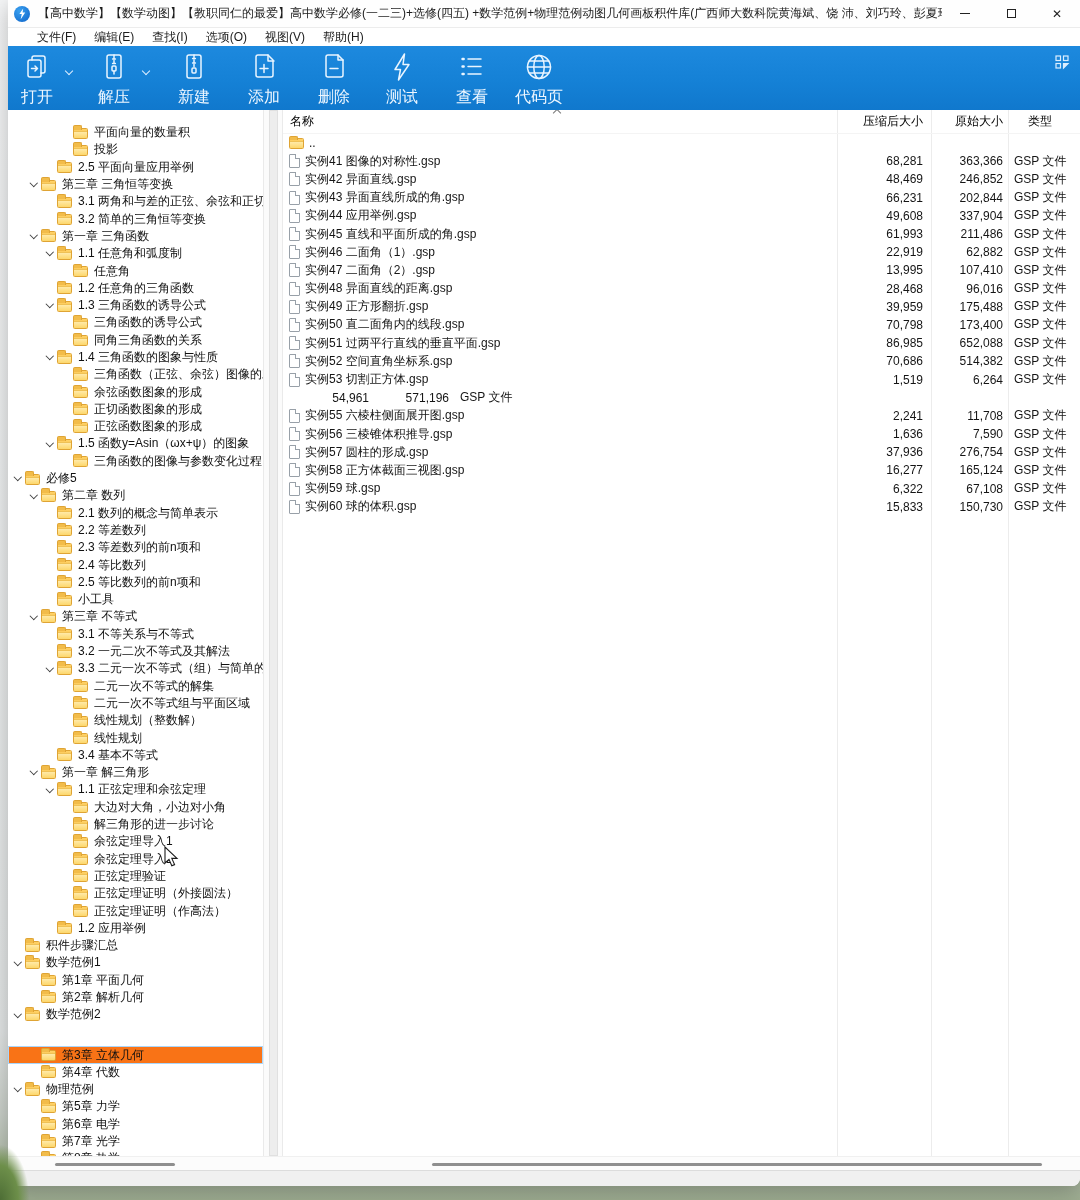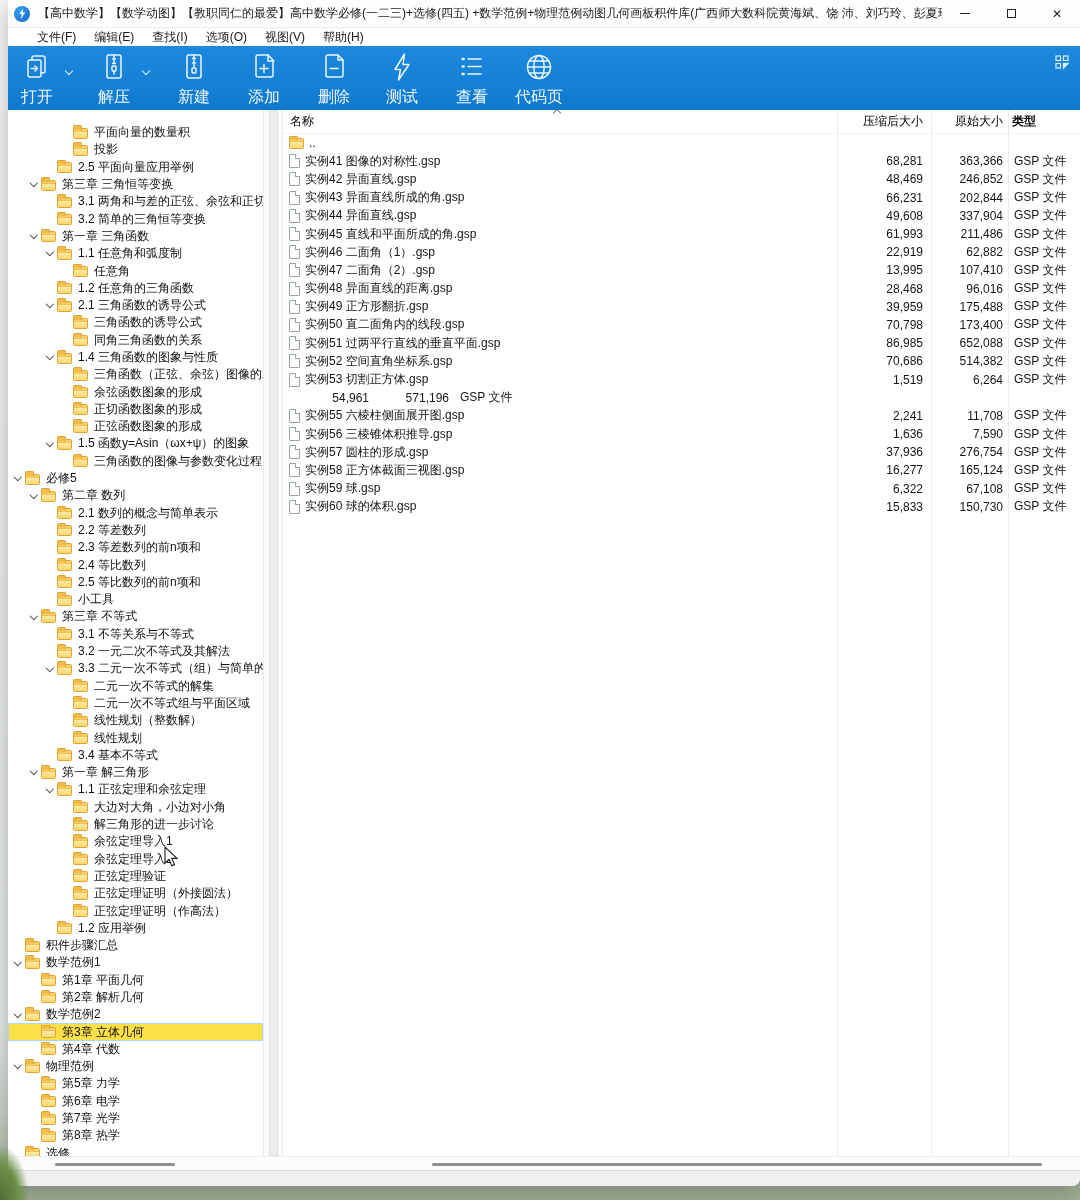--- a/index.html
+++ b/index.html
@@ -45,36 +45,36 @@
     border-right:1.4px solid #dceeff;border-bottom:1.4px solid #dceeff;transform:rotate(45deg);}
   .tb-layout{position:absolute;right:10px;top:8px;width:16px;height:16px;}
   
   .main{position:absolute;top:110px;left:0;right:0;bottom:30px;display:flex;}
   .tree-panel{width:255px;background:#fff;overflow:hidden;position:relative;padding-top:14px;}
   .splitter{width:20px;background:#fbfbfb;border-left:1px solid #eaeaea;border-right:1px solid #eaeaea;position:relative;}
   .splitter::before{content:"";position:absolute;left:5px;top:0;bottom:0;width:7px;background:#ededed;border:1px solid #e0e0e0;}
   .list-panel{flex:1;background:#fff;position:relative;overflow:hidden;}
   
   .tree-row{height:17.3px;display:flex;align-items:center;white-space:nowrap;position:relative;}
-  .tree-row.selected{background:#fde047;box-shadow:inset 0 0 0 1px #a9d6fb;}
+  .tree-row.selected{background:#f97316;box-shadow:inset 0 0 0 1px #a9d6fb;margin-top:23px;}
   .chev-slot{width:15px;flex:0 0 15px;display:flex;align-items:center;justify-content:center;}
   .chev-down{width:5.5px;height:5.5px;border-right:1.4px solid #3c3c3c;border-bottom:1.4px solid #3c3c3c;transform:rotate(45deg);margin-top:-3px;}
   .folder{position:relative;width:15px;height:11px;flex:0 0 15px;margin-top:1px;
     background:linear-gradient(180deg,#ffd267 0%,#f6b93c 100%);border:1px solid #dfa434;border-radius:1.5px;}
   .folder::before{content:"";position:absolute;top:-3.5px;left:-1px;width:7px;height:3.5px;
     background:#f2bc4a;border:1px solid #dfa434;border-bottom:none;border-radius:2px 2px 0 0;}
   .folder::after{content:"";position:absolute;left:0;right:0;bottom:0;height:6px;
     background:linear-gradient(180deg,#ffeaa9,#fdd76b);border-top:1px solid #efc155;border-radius:0 0 1px 1px;}
   .tree-label{font-size:12px;color:#111;margin-left:6px;overflow:hidden;}
   
   .list-header{height:24px;display:flex;align-items:center;font-size:12px;color:#000000;position:relative;border-bottom:1px solid #f4f4f4;}
   .col-name{flex:0 0 554px;padding-left:7px;position:relative;}
   .col-comp{flex:0 0 94px;text-align:right;padding-right:8px;}
   .col-orig{flex:0 0 77px;text-align:right;padding-right:5px;}
-  .col-type{flex:1 1 auto;padding-left:4px;font-weight:bold;}
+  .col-type{flex:1 1 auto;padding-left:20px;}
   .sort-caret{position:absolute;left:270px;top:-6px;width:9px;height:8px;}
   .sort-caret::before{content:"";position:absolute;left:1px;top:3px;width:5px;height:5px;
     border-left:1.2px solid #777;border-top:1.2px solid #777;transform:rotate(45deg);}
   .vsep{position:absolute;top:0;bottom:0;width:1px;background:#ececec;}
   .file-row{height:18.2px;display:flex;align-items:center;font-size:12px;color:#151515;white-space:nowrap;}
   .name-cell{flex:0 0 554px;display:flex;align-items:center;padding-left:6px;overflow:hidden;}
   .name-cell .txt{margin-left:5px;overflow:hidden;}
   .fileicon{position:relative;width:11px;height:14px;flex:0 0 11px;background:#fff;border:1px solid #98a0a8;border-radius:1px;}
   .fileicon::before{content:"";position:absolute;top:-1px;right:-1px;width:4px;height:4px;background:#fff;
     border-left:1px solid #98a0a8;border-bottom:1px solid #98a0a8;}
@@ -282,21 +282,21 @@
           <span class="chev-slot"></span>
           <span class="folder"></span>
           <span class="tree-label">1.2 任意角的三角函数</span>
         </div>
         <div class="tree-row">
           <span style="flex: 0 0 34px;"></span>
           <span class="chev-slot">
             <span class="chev-down"></span>
           </span>
           <span class="folder"></span>
-          <span class="tree-label">2.1 三角函数的诱导公式</span>
+          <span class="tree-label">1.3 三角函数的诱导公式</span>
         </div>
         <div class="tree-row">
           <span style="flex: 0 0 50px;"></span>
           <span class="chev-slot"></span>
           <span class="folder"></span>
           <span class="tree-label">三角函数的诱导公式</span>
         </div>
         <div class="tree-row">
           <span style="flex: 0 0 50px;"></span>
           <span class="chev-slot"></span>
@@ -649,21 +649,21 @@
               <span class="fileicon"></span>
               <span class="txt">实例43 异面直线所成的角.gsp</span>
             </span>
             <span class="cell-comp">66,231</span>
             <span class="cell-orig">202,844</span>
             <span class="cell-type">GSP 文件</span>
           </div>
           <div class="file-row">
             <span class="name-cell">
               <span class="fileicon"></span>
-              <span class="txt">实例44 异面直线.gsp</span>
+              <span class="txt">实例44 应用举例.gsp</span>
             </span>
             <span class="cell-comp">49,608</span>
             <span class="cell-orig">337,904</span>
             <span class="cell-type">GSP 文件</span>
           </div>
           <div class="file-row">
             <span class="name-cell">
               <span class="fileicon"></span>
               <span class="txt">实例45 直线和平面所成的角.gsp</span>
             </span>

